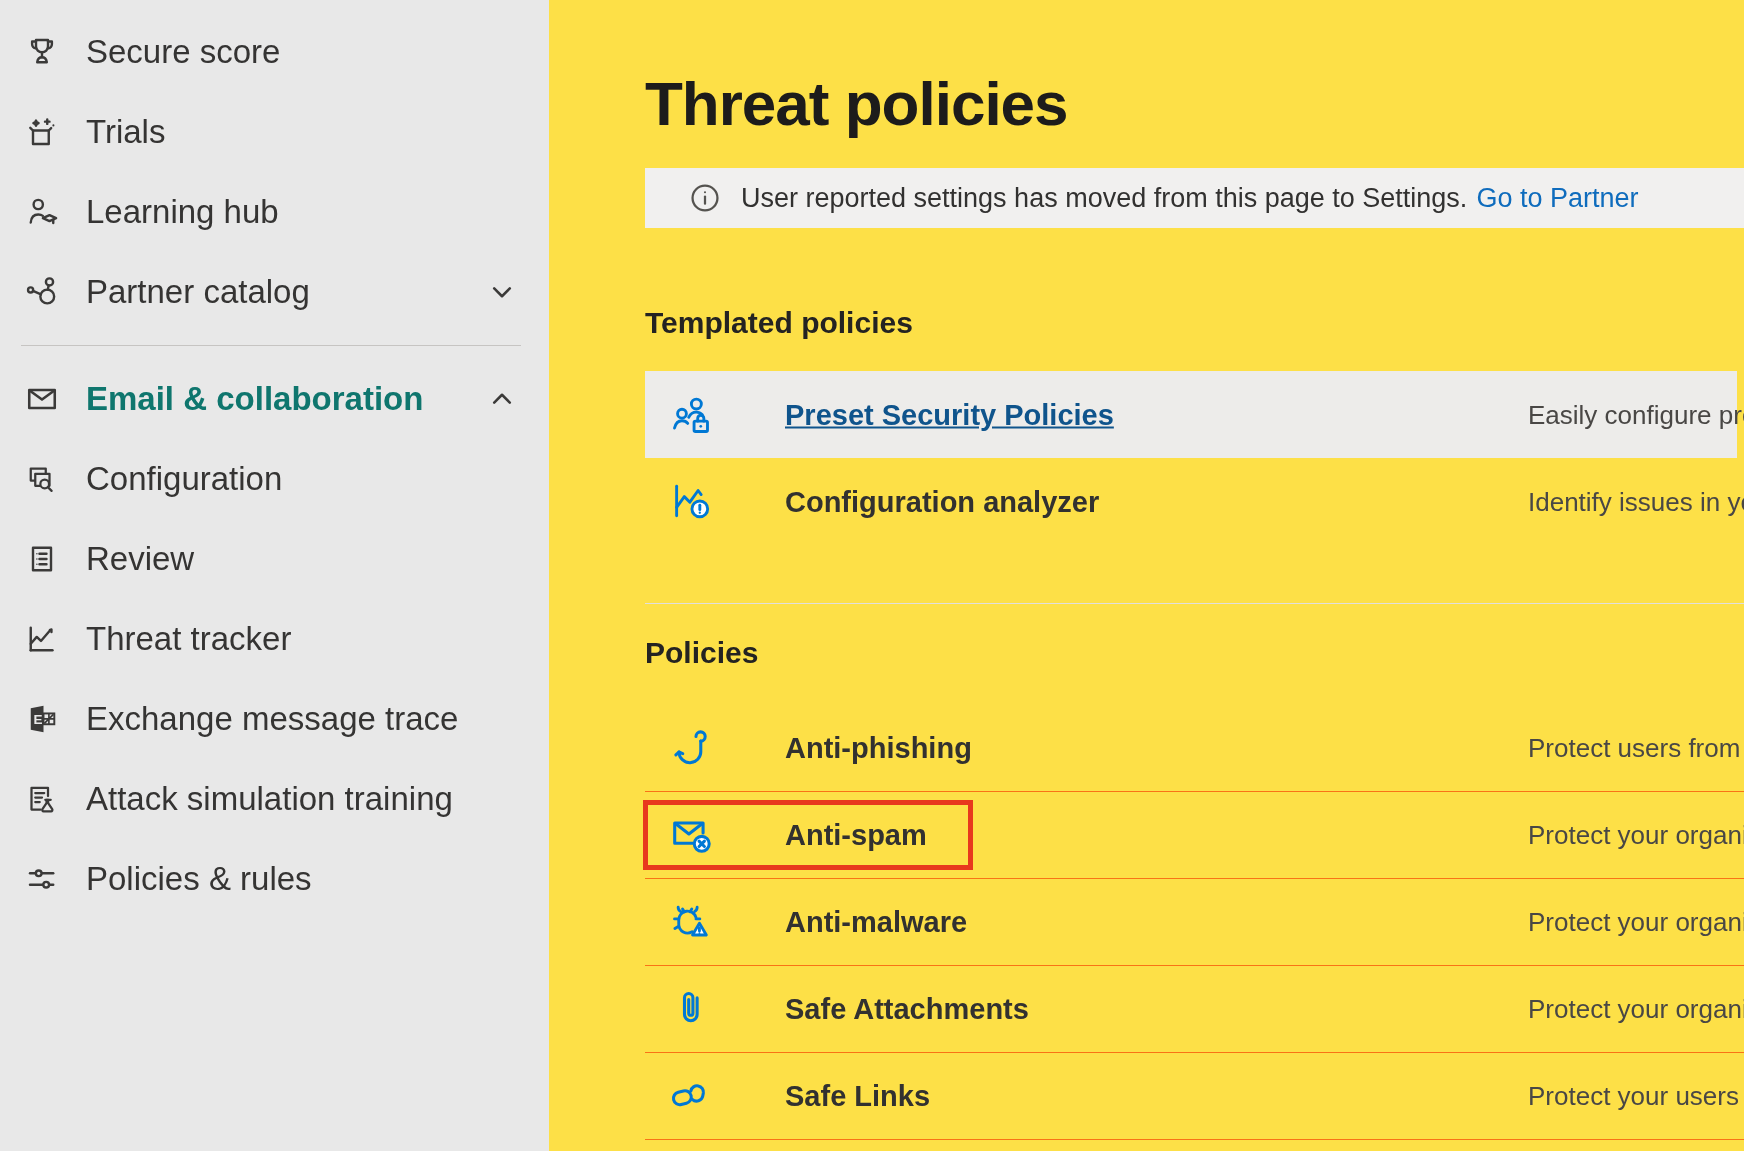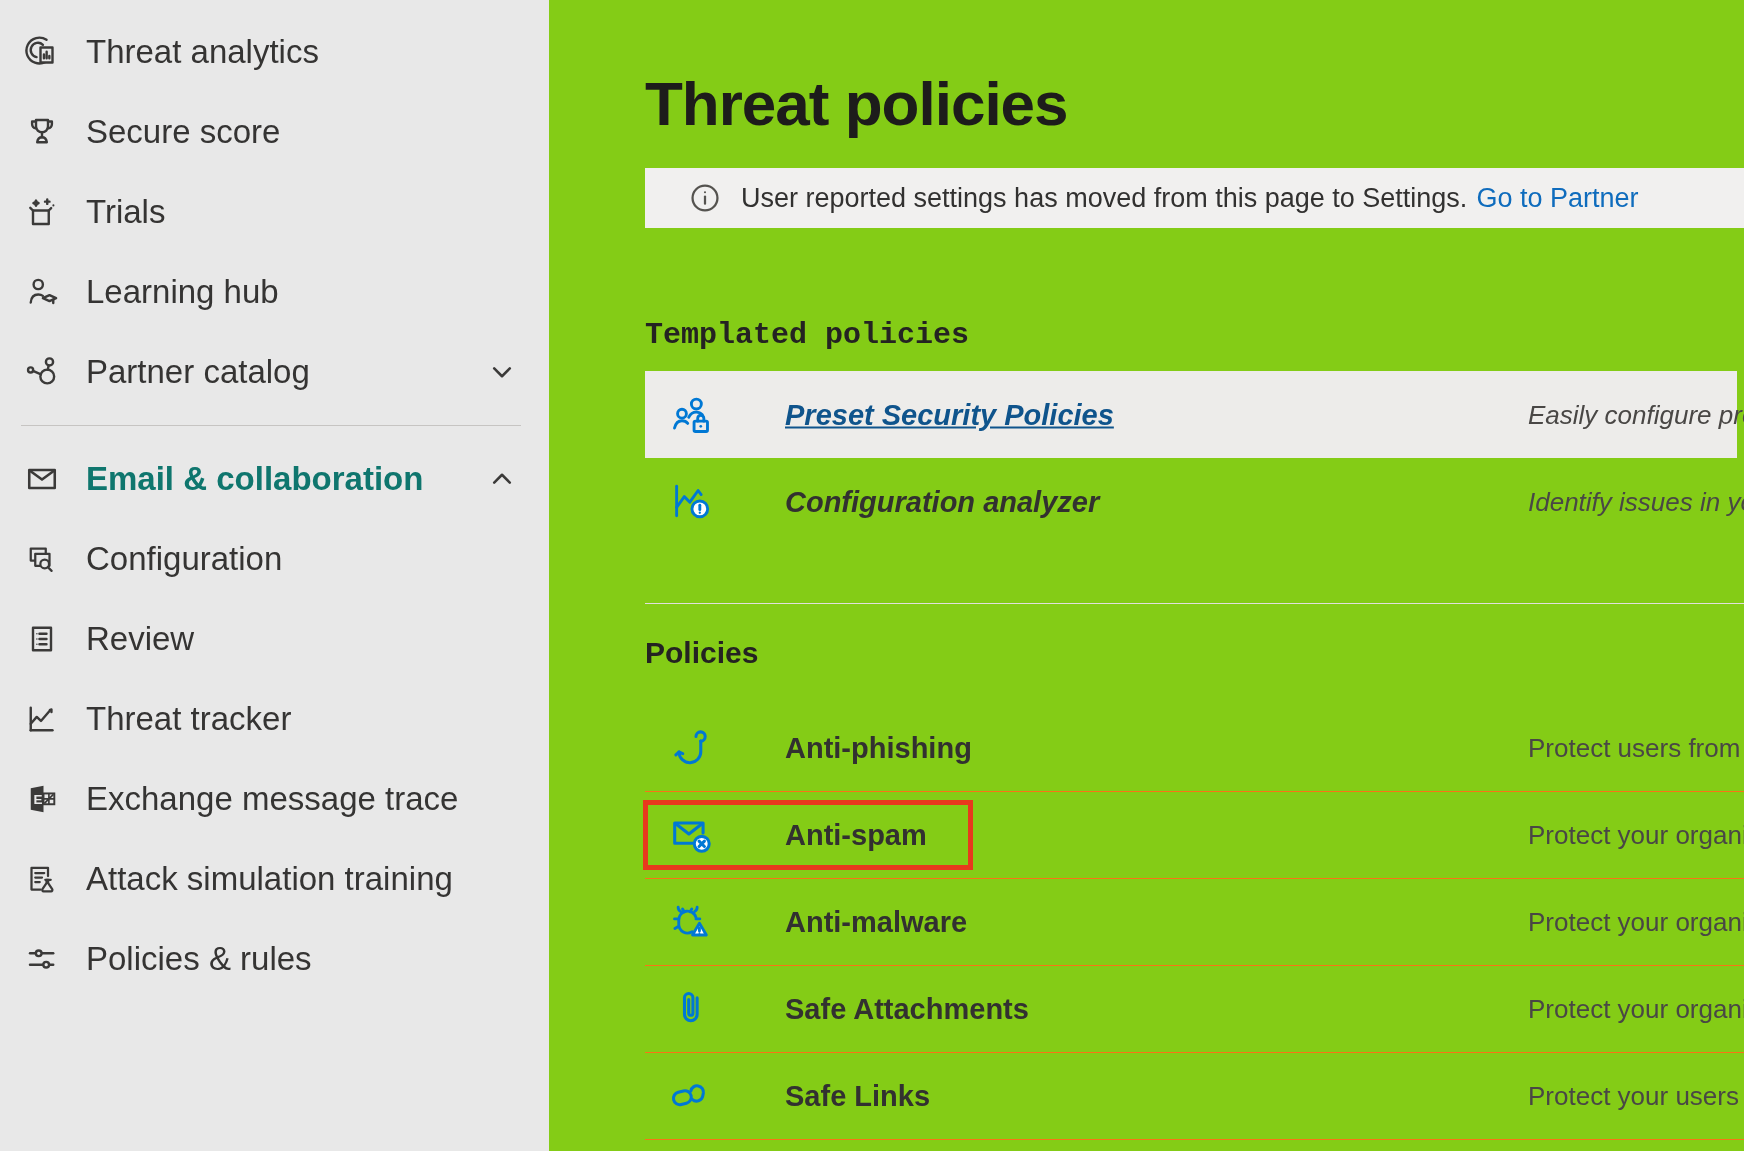--- a/index.html
+++ b/index.html
@@ -12,35 +12,35 @@
   .side-item{height:80px;display:flex;align-items:center;padding-left:22px;
              position:relative;cursor:pointer;}
   .sicon{width:40px;height:40px;margin-right:24px;display:flex;align-items:center;
          justify-content:center;color:#3b3a39;flex:0 0 40px;}
   .slabel{font-size:33px;color:#353433;white-space:nowrap;}
   .side-item.bold .slabel{font-weight:700;color:#0f766e;}
   .chev{position:absolute;right:30px;top:50%;transform:translateY(-50%);color:#3b3a39;}
   .side-divider{height:1px;background:#c6c4c2;margin:13px 28px 13px 21px;}
 
   
-  .main{position:absolute;left:549px;top:0;right:0;bottom:0;background:#84cc16;overflow:hidden;}
+  .main{position:absolute;left:549px;top:0;right:0;bottom:0;background:#fde047;overflow:hidden;}
   .page-title{position:absolute;left:96px;top:26px;font-size:62px;font-weight:700;
               color:#1d1c1b;letter-spacing:-1px;white-space:nowrap;}
   .banner{position:absolute;left:96px;right:0;top:168px;height:60px;background:#f1f0ef;
           display:flex;align-items:center;padding-left:42px;box-sizing:border-box;
           font-size:27px;color:#323130;white-space:nowrap;}
   .banner .info{width:36px;height:36px;margin-right:18px;color:#55534f;flex:0 0 36px;}
   .banner a{color:#0f6cbd;text-decoration:none;margin-left:9px;}
 
   .sec-heading{position:absolute;left:96px;font-size:30px;font-weight:700;color:#242322;
                white-space:nowrap;}
-  .heading-templated{top:318px;font-family:Liberation Mono, monospace;}
+  .heading-templated{top:306px;}
   .heading-policies{top:636px;}
 
-  .trow{position:absolute;left:96px;right:7px;height:87px;cursor:pointer;font-style:italic;}
+  .trow{position:absolute;left:96px;right:7px;height:87px;cursor:pointer;}
   .trow.shaded{background:#edecea;}
   .row-preset{top:371px;}
   .row-config{top:458px;}
   .sec-div{position:absolute;left:96px;right:0;top:603px;height:1px;background:#e1dfdd;}
 
   .policies{position:absolute;left:96px;right:0;top:705px;}
   .prow{height:86px;border-bottom:1px solid #f97316;position:relative;cursor:pointer;}
 
   .ricon{position:absolute;left:23px;top:50%;transform:translateY(-50%);
          width:46px;height:46px;color:#0078d4;}
@@ -55,31 +55,20 @@
 
   svg{display:block;}
 </style>
 </head>
 <body>
 
 <div class="app">
 
   <nav class="side">
 
-    <div class="side-item">
-      <span class="sicon">
-        <svg width="36" height="36" viewBox="0 0 24 24" fill="none" stroke="currentColor" stroke-width="1.6" stroke-linecap="round" stroke-linejoin="round">
-          <path d="M15 3.9A8.6 8.6 0 1 0 18.6 13"></path>
-          <path d="M12.6 7.2a4.8 4.8 0 1 0-4.2 8.2"></path>
-          <rect x="11" y="9" width="8" height="10" fill="#e8e8e8"></rect>
-          <path d="M13.3 16.2v-2.6M15.1 16.2v-4.4M16.9 16.2v-1.6"></path>
-        </svg>
-      </span>
-      <span class="slabel">Threat analytics</span>
-    </div>
 
     <div class="side-item">
       <span class="sicon">
         <svg width="36" height="36" viewBox="0 0 24 24" fill="none" stroke="currentColor" stroke-width="1.6" stroke-linecap="round" stroke-linejoin="round">
           <path d="M8 4h8v4.2a4 4 0 0 1-8 0z"></path>
           <path d="M8 5H5.4v1.6A3.1 3.1 0 0 0 8 9.6M16 5h2.6v1.6A3.1 3.1 0 0 1 16 9.6"></path>
           <path d="M12 12.3v3.2"></path>
           <path d="M8.8 18.8c.3-2.1 1.7-3.3 3.2-3.3s2.9 1.2 3.2 3.3z"></path>
         </svg>
       </span>

